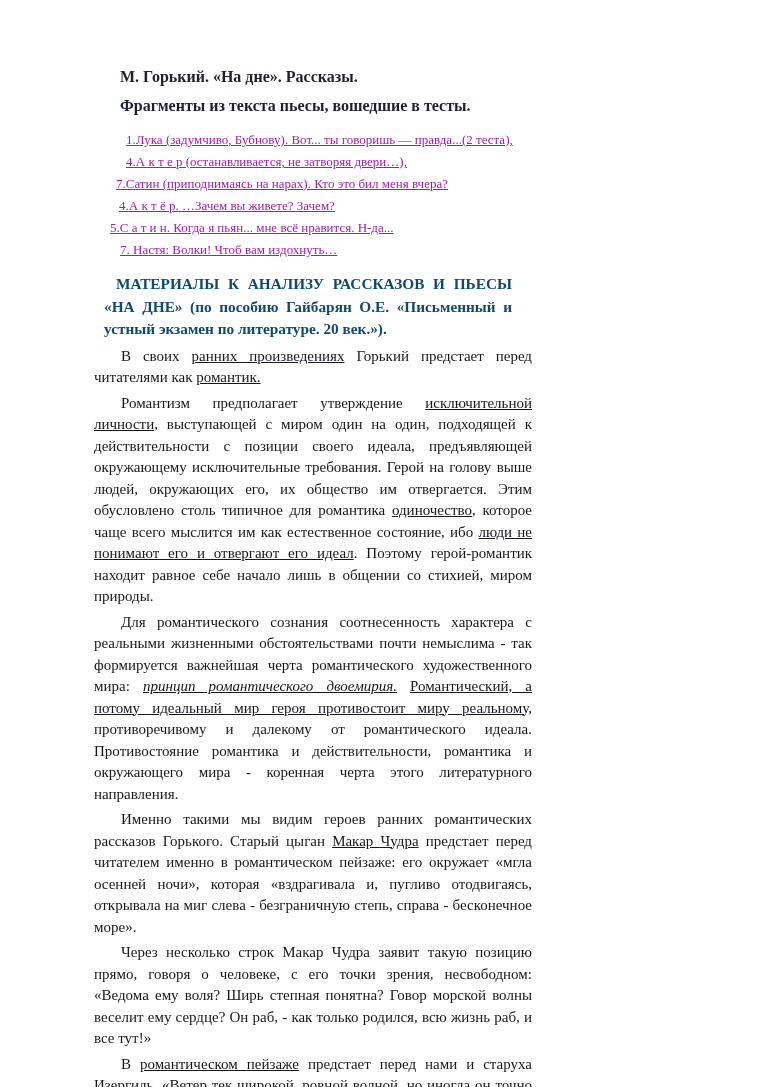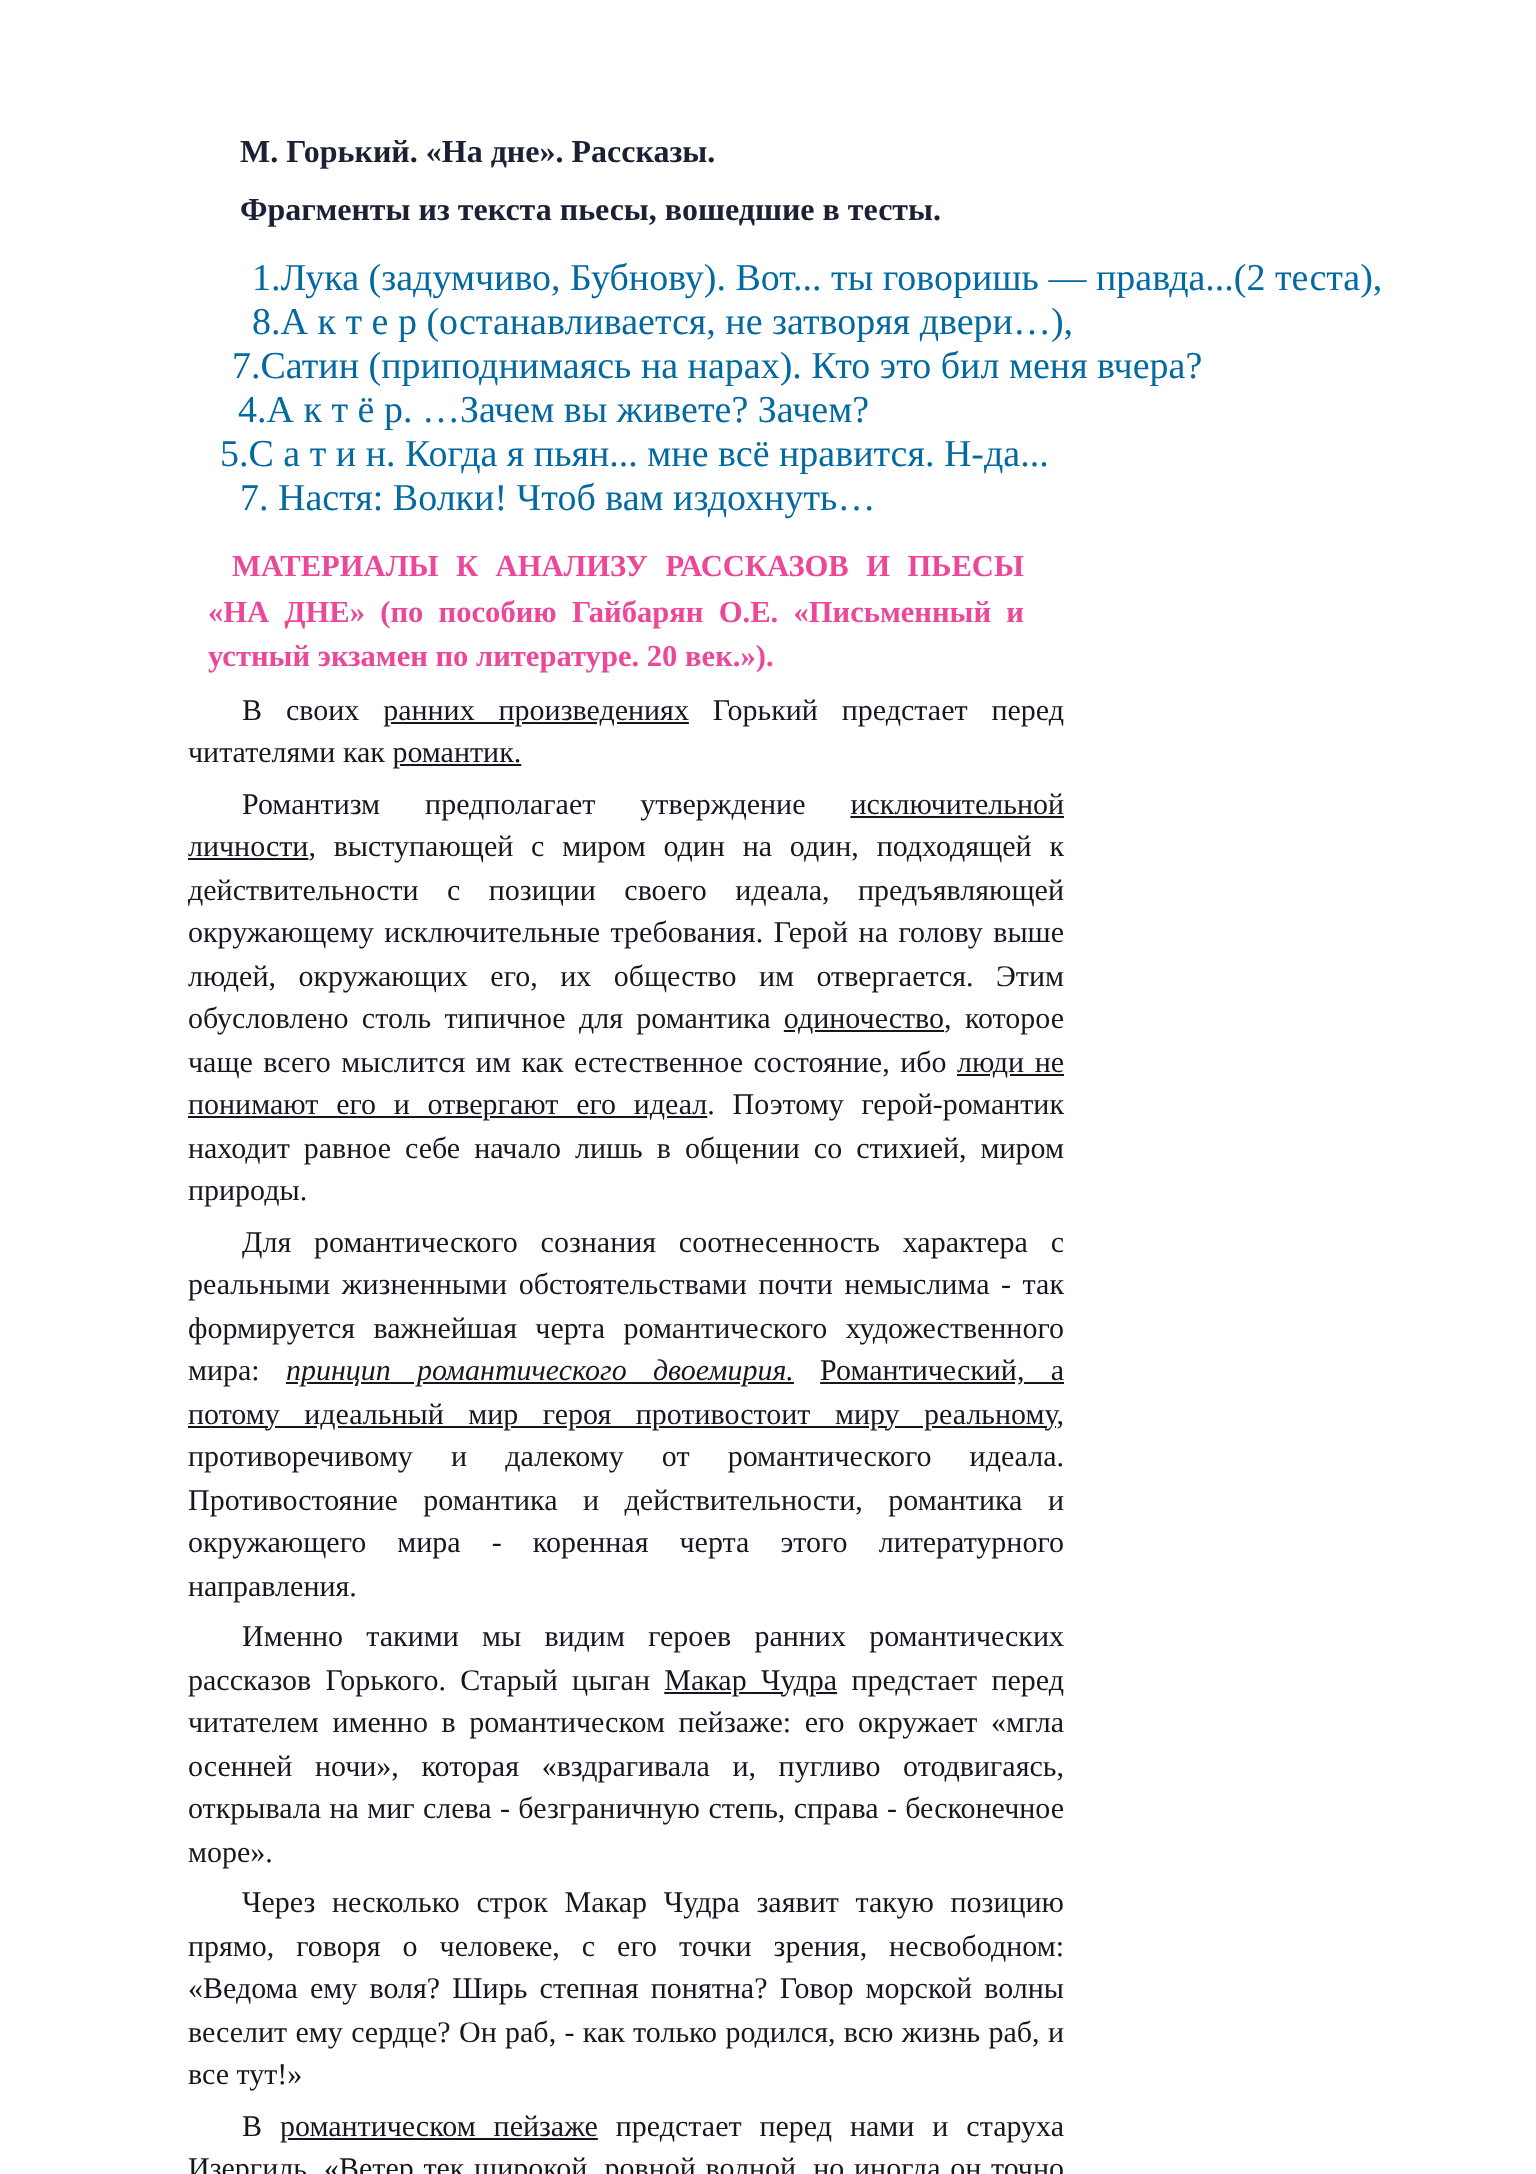--- a/index.html
+++ b/index.html
@@ -21,32 +21,33 @@
   .title, .subtitle {
     font-size: 16px;
     font-weight: bold;
     color: #1b2035;
     margin: 0 0 7px 30px;
     line-height: 22px;
   }
   .subtitle { margin-bottom: 12px; }
   .fragments {
     margin: 0 0 12px 36px;
-    font-size: 19px;
+    font-size: 13px;
     line-height: 22px;
-    color: #0369a1;
+    color: #a21caf;
+    text-decoration: underline;
   }
   .fragment-line { white-space: nowrap; }
   .fragment-line:nth-child(3) { margin-left: -10px; }
   .fragment-line:nth-child(4) { margin-left: -7px; }
   .fragment-line:nth-child(5) { margin-left: -16px; }
   .fragment-line:nth-child(6) { margin-left: -6px; }
   .materials {
     font-weight: bold;
-    color: #ec4899;
+    color: #0c4a6e;
     font-size: 15.3px;
     line-height: 22.5px;
     text-align: justify;
     margin: 0 24px 5px 14px;
     text-indent: 12px;
   }
   .paragraphs {
     font-size: 15px;
     line-height: 21.5px;
     text-align: justify;
@@ -58,21 +59,21 @@
 </style>
 </head>
 <body>
 
 <div class="page">
   <h1 class="title">М. Горький. «На дне». Рассказы.</h1>
   <h2 class="subtitle">Фрагменты из текста пьесы, вошедшие в тесты.</h2>
 
   <div class="fragments">
       <div class="fragment-line">1.Лука (задумчиво, Бубнову). Вот... ты говоришь — правда...(2 теста),</div>
-      <div class="fragment-line">8.А к т е р (останавливается, не затворяя двери…),</div>
+      <div class="fragment-line">4.А к т е р (останавливается, не затворяя двери…),</div>
       <div class="fragment-line">7.Сатин (приподнимаясь на нарах). Кто это бил меня вчера?</div>
       <div class="fragment-line">4.А к т ё р. …Зачем вы живете? Зачем?</div>
       <div class="fragment-line">5.С а т и н. Когда я пьян... мне всё нравится. Н-да...</div>
       <div class="fragment-line">7. Настя: Волки! Чтоб вам издохнуть…</div>
     </div>
 
   <p class="materials">МАТЕРИАЛЫ К АНАЛИЗУ РАССКАЗОВ И ПЬЕСЫ «НА ДНЕ» (по пособию Гайбарян О.Е. «Письменный и устный экзамен по литературе. 20 век.»).</p>
 
   <div class="paragraphs">
       <p class="body-para"><span>В своих </span><span class="u">ранних произведениях</span><span> Горький предстает перед читателями как </span><span class="u">романтик.</span></p>

